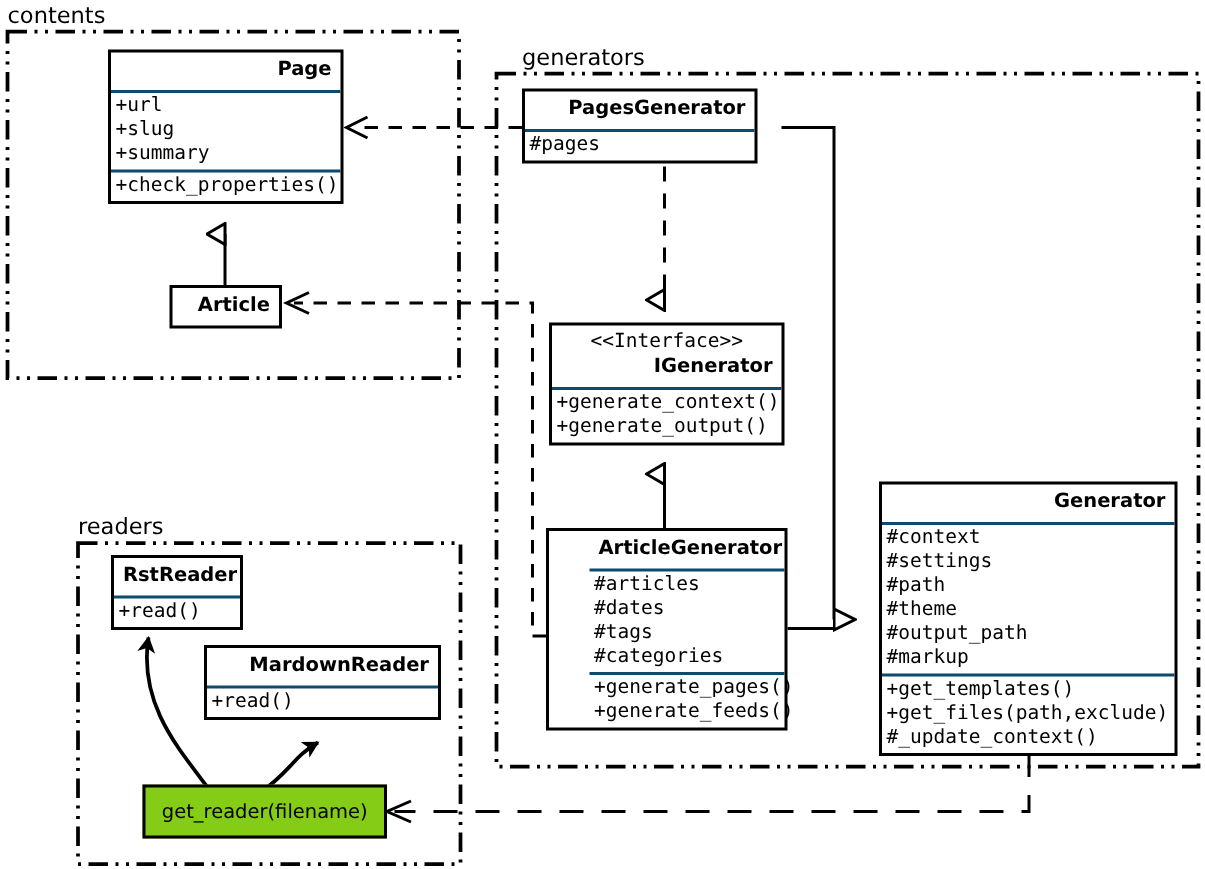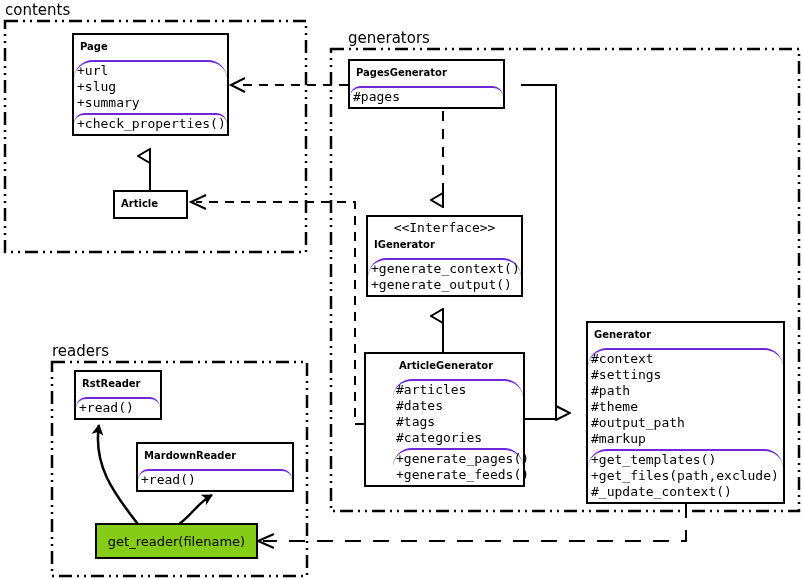--- a/index.html
+++ b/index.html
@@ -35,43 +35,42 @@
 
   
   .uml-box {
     position: absolute;
     box-sizing: border-box;
     border: 2px solid #000000;
     background: #ffffff;
     z-index: 5;
   }
   .uml-name {
-    text-align: left;
+    text-align: right;
     font-weight: bold;
-    font-size: 10px;
+    font-size: 13px;
     font-family: "DejaVu Sans", sans-serif;
     color: #000000;
     padding: 3px 6px 4px 6px;
     line-height: 18px;
     white-space: nowrap;
   }
   .uml-stereotype {
     text-align: center;
     font-weight: normal;
     font-size: 13px;
     font-family: "DejaVu Sans Mono", monospace;
     color: #000000;
     padding: 3px 6px 0 6px;
     line-height: 16px;
     white-space: nowrap;
   }
   .uml-compartment {
-    border-top: 2px solid #6d28d9;
+    border-top: 2px solid #0c4a6e;
     padding: 1px 3px 2px 3px;
-    border-radius: 19px;
   }
   .uml-compartment .row {
     font-family: "DejaVu Sans Mono", monospace;
     font-size: 13px;
     line-height: 16px;
     color: #000000;
     white-space: nowrap;
     text-align: left;
   }
   .plain-box {
@@ -233,21 +232,21 @@
     </div>
   </div>
 
   <div class="uml-box" style="left:74px; top:370px; width:88px;">
     <div class="uml-name">RstReader</div>
     <div class="uml-compartment">
       <div class="row">+read()</div>
     </div>
   </div>
 
-  <div class="uml-box" style="left:136px; top:430px; width:158px;margin-top:12px;">
+  <div class="uml-box" style="left:136px; top:430px; width:158px;">
     <div class="uml-name">MardownReader</div>
     <div class="uml-compartment">
       <div class="row">+read()</div>
     </div>
   </div>
 
   <div class="plain-box" style="left:95px; top:523px; width:163px; height:36px;">
     <div class="row">get_reader(filename)</div>
   </div>
 

